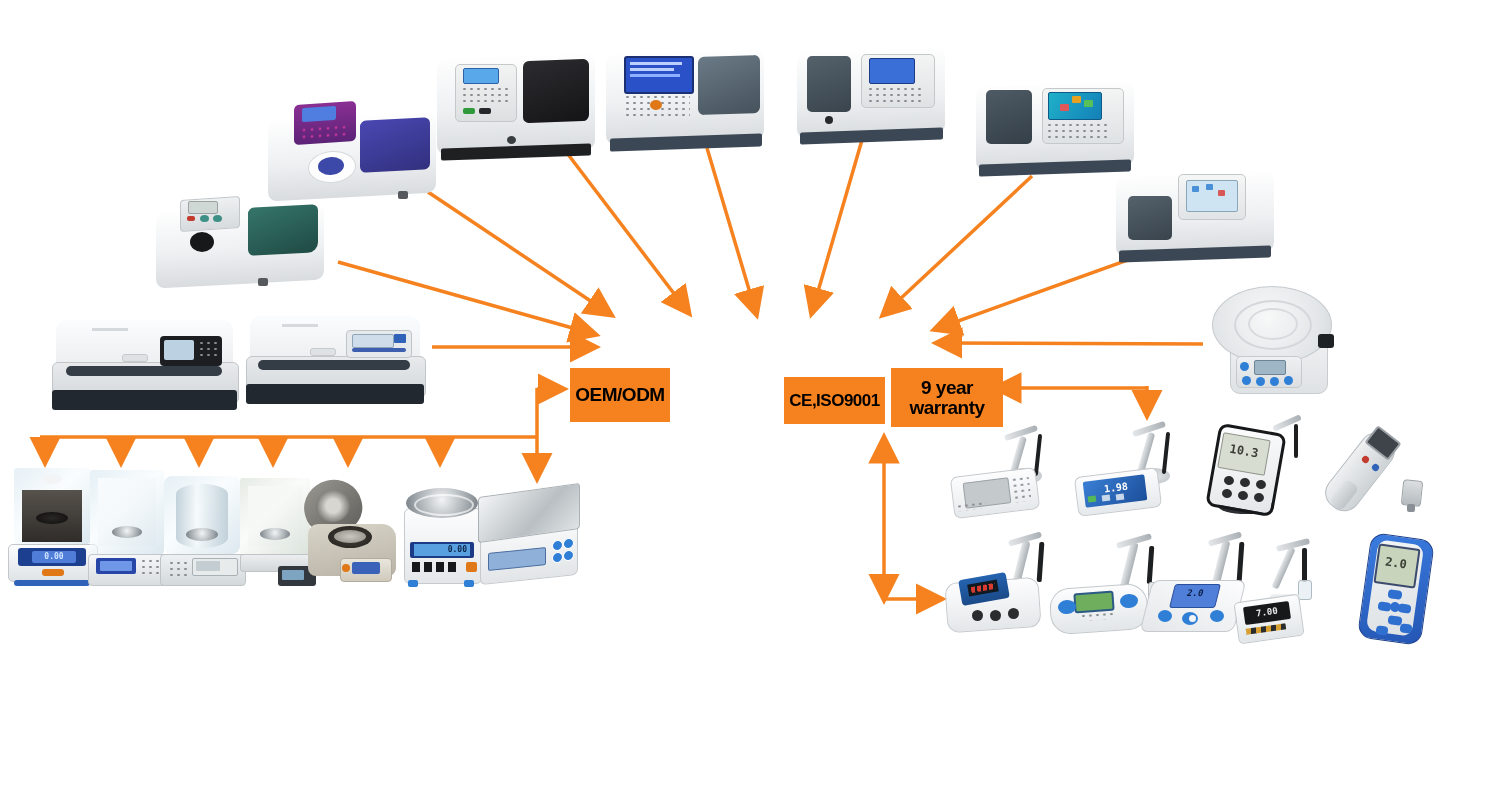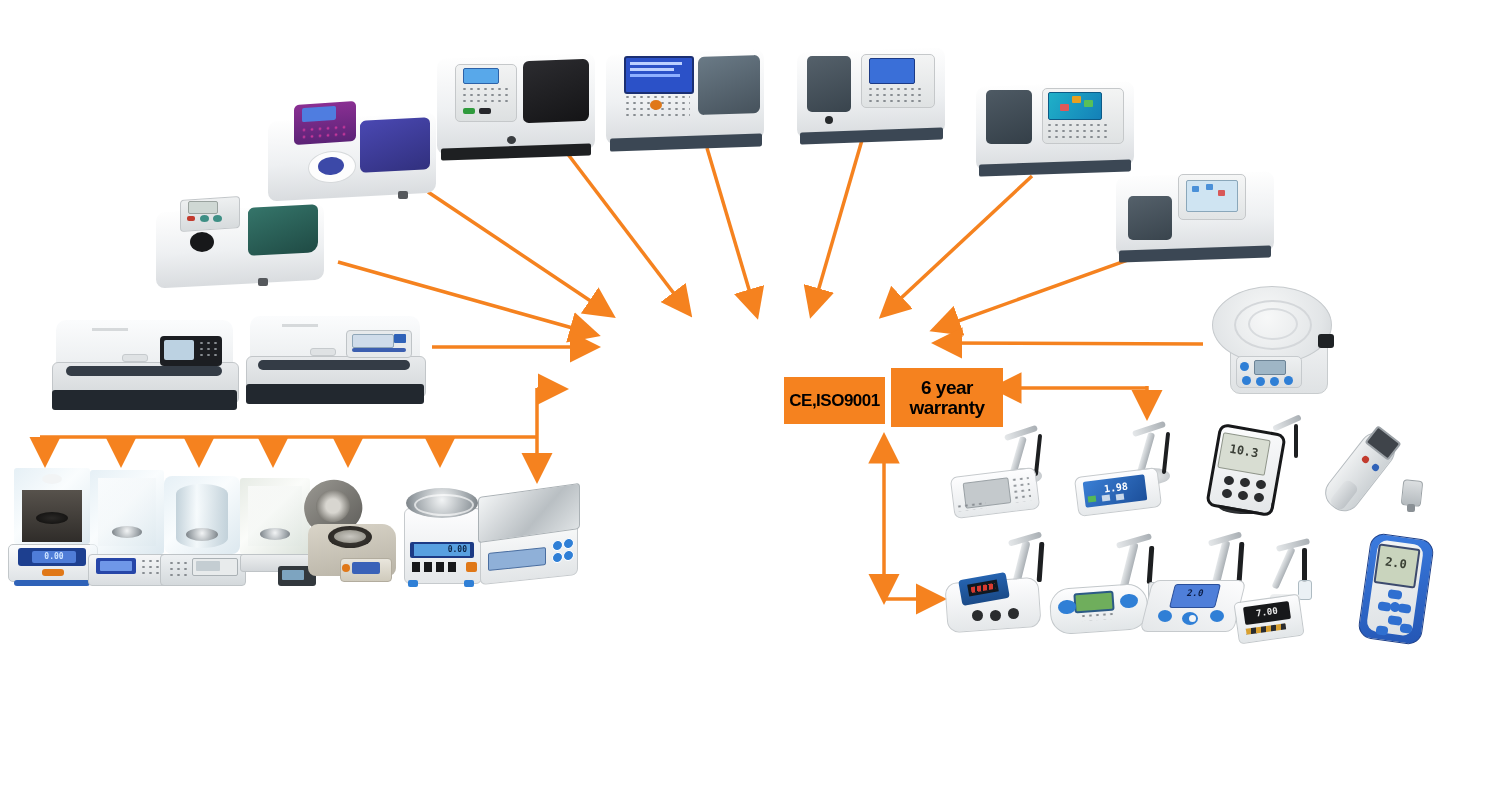--- a/index.html
+++ b/index.html
@@ -55,25 +55,28 @@
         <line x1="273" y1="437" x2="273" y2="461" marker-end="url(#ah)"></line>
         <line x1="348" y1="437" x2="348" y2="461" marker-end="url(#ah)"></line>
         <line x1="440" y1="437" x2="440" y2="461" marker-end="url(#ah)"></line>
         <line x1="1147" y1="388" x2="997" y2="388" marker-end="url(#ah)"></line>
         <line x1="1147" y1="386" x2="1147" y2="414" marker-end="url(#ah)"></line>
         <line x1="884" y1="598" x2="884" y2="439" marker-end="url(#ah)" marker-start="url(#ah)"></line>
         <line x1="884" y1="599" x2="940" y2="599" marker-end="url(#ah)"></line>
       </g>
   </svg>
 
+  <div class="label-box" style="left:570px;top:368px;width:100px;height:54px;font-size:19px;">
+    <span>OEM/ODM</span>
+  </div>
   <div class="label-box" style="left:784px;top:377px;width:101px;height:47px;font-size:17px;">
     <span>CE,ISO9001</span>
   </div>
   <div class="label-box" style="left:891px;top:368px;width:112px;height:59px;font-size:19px;flex-direction:column;">
-    <span>6 year</span>
+    <span>9 year</span>
     <span>warranty</span>
   </div>
 
   <div class="dev" style="left:268px;top:103px;width:168px;height:100px">
     <i class="wbody" style="left:0;top:14px;width:168px;height:80px;transform:skewY(-3deg)"></i>
     <i style="left:92px;top:16px;width:70px;height:52px;background:linear-gradient(160deg,#4a48b2,#31307e);border-radius:6px;transform:skewY(-3deg)"></i>
     <i style="left:26px;top:0;width:62px;height:40px;background:linear-gradient(180deg,#8a2f93,#5c2377);border-radius:5px;transform:skewY(-4deg)"></i>
     <i style="left:34px;top:4px;width:34px;height:14px;background:#4f7de0;border-radius:2px;transform:skewY(-4deg)"></i>
     <i class="pinkkeys" style="left:32px;top:22px;width:50px;height:14px;transform:skewY(-4deg)"></i>
     <i style="left:40px;top:48px;width:46px;height:30px;background:#fdfdfd;border:1px solid #d6d9db;border-radius:50%;transform:skewY(-3deg)"></i>

